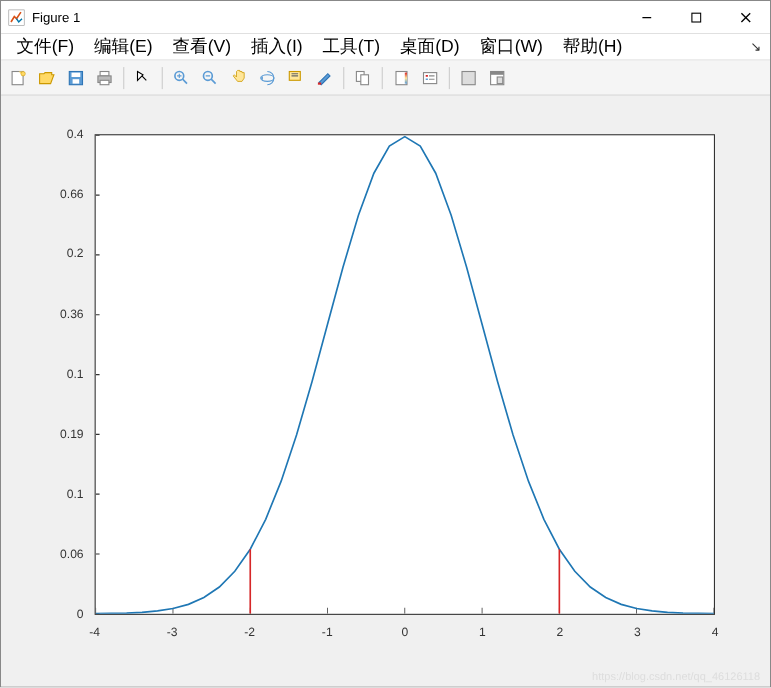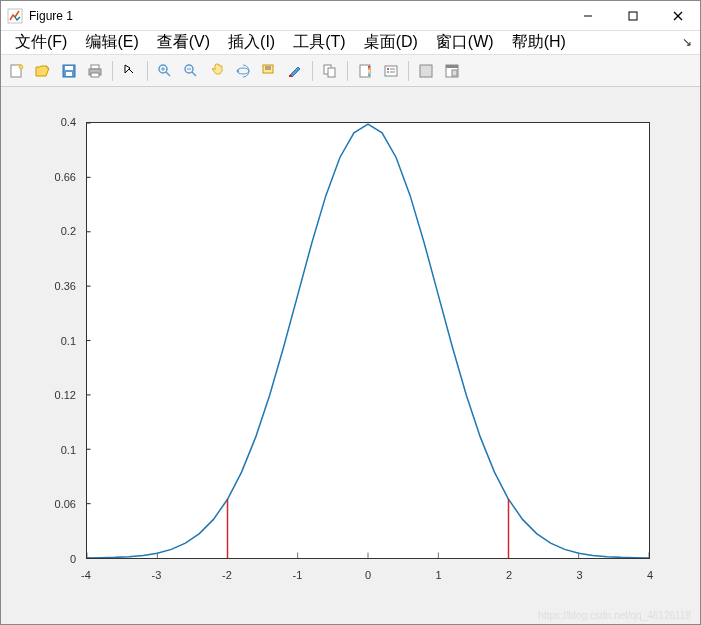--- a/index.html
+++ b/index.html
@@ -336,21 +336,21 @@
     </div>
   </div>
 
   <div class="plot-area">
     <div class="plot-container">
 
       <div class="y-ticks">
         <span class="y-tick-label" style="top:100%">0</span>
         <span class="y-tick-label" style="top:87.5%">0.06</span>
         <span class="y-tick-label" style="top:75%">0.1</span>
-        <span class="y-tick-label" style="top:62.5%">0.12</span>
+        <span class="y-tick-label" style="top:62.5%">0.19</span>
         <span class="y-tick-label" style="top:50%">0.1</span>
         <span class="y-tick-label" style="top:37.5%">0.36</span>
         <span class="y-tick-label" style="top:25%">0.2</span>
         <span class="y-tick-label" style="top:12.5%">0.66</span>
         <span class="y-tick-label" style="top:0%">0.4</span>
       </div>
 
       <div class="x-ticks">
         <span class="x-tick-label" style="left:0%">-4</span>
         <span class="x-tick-label" style="left:12.5%">-3</span>

